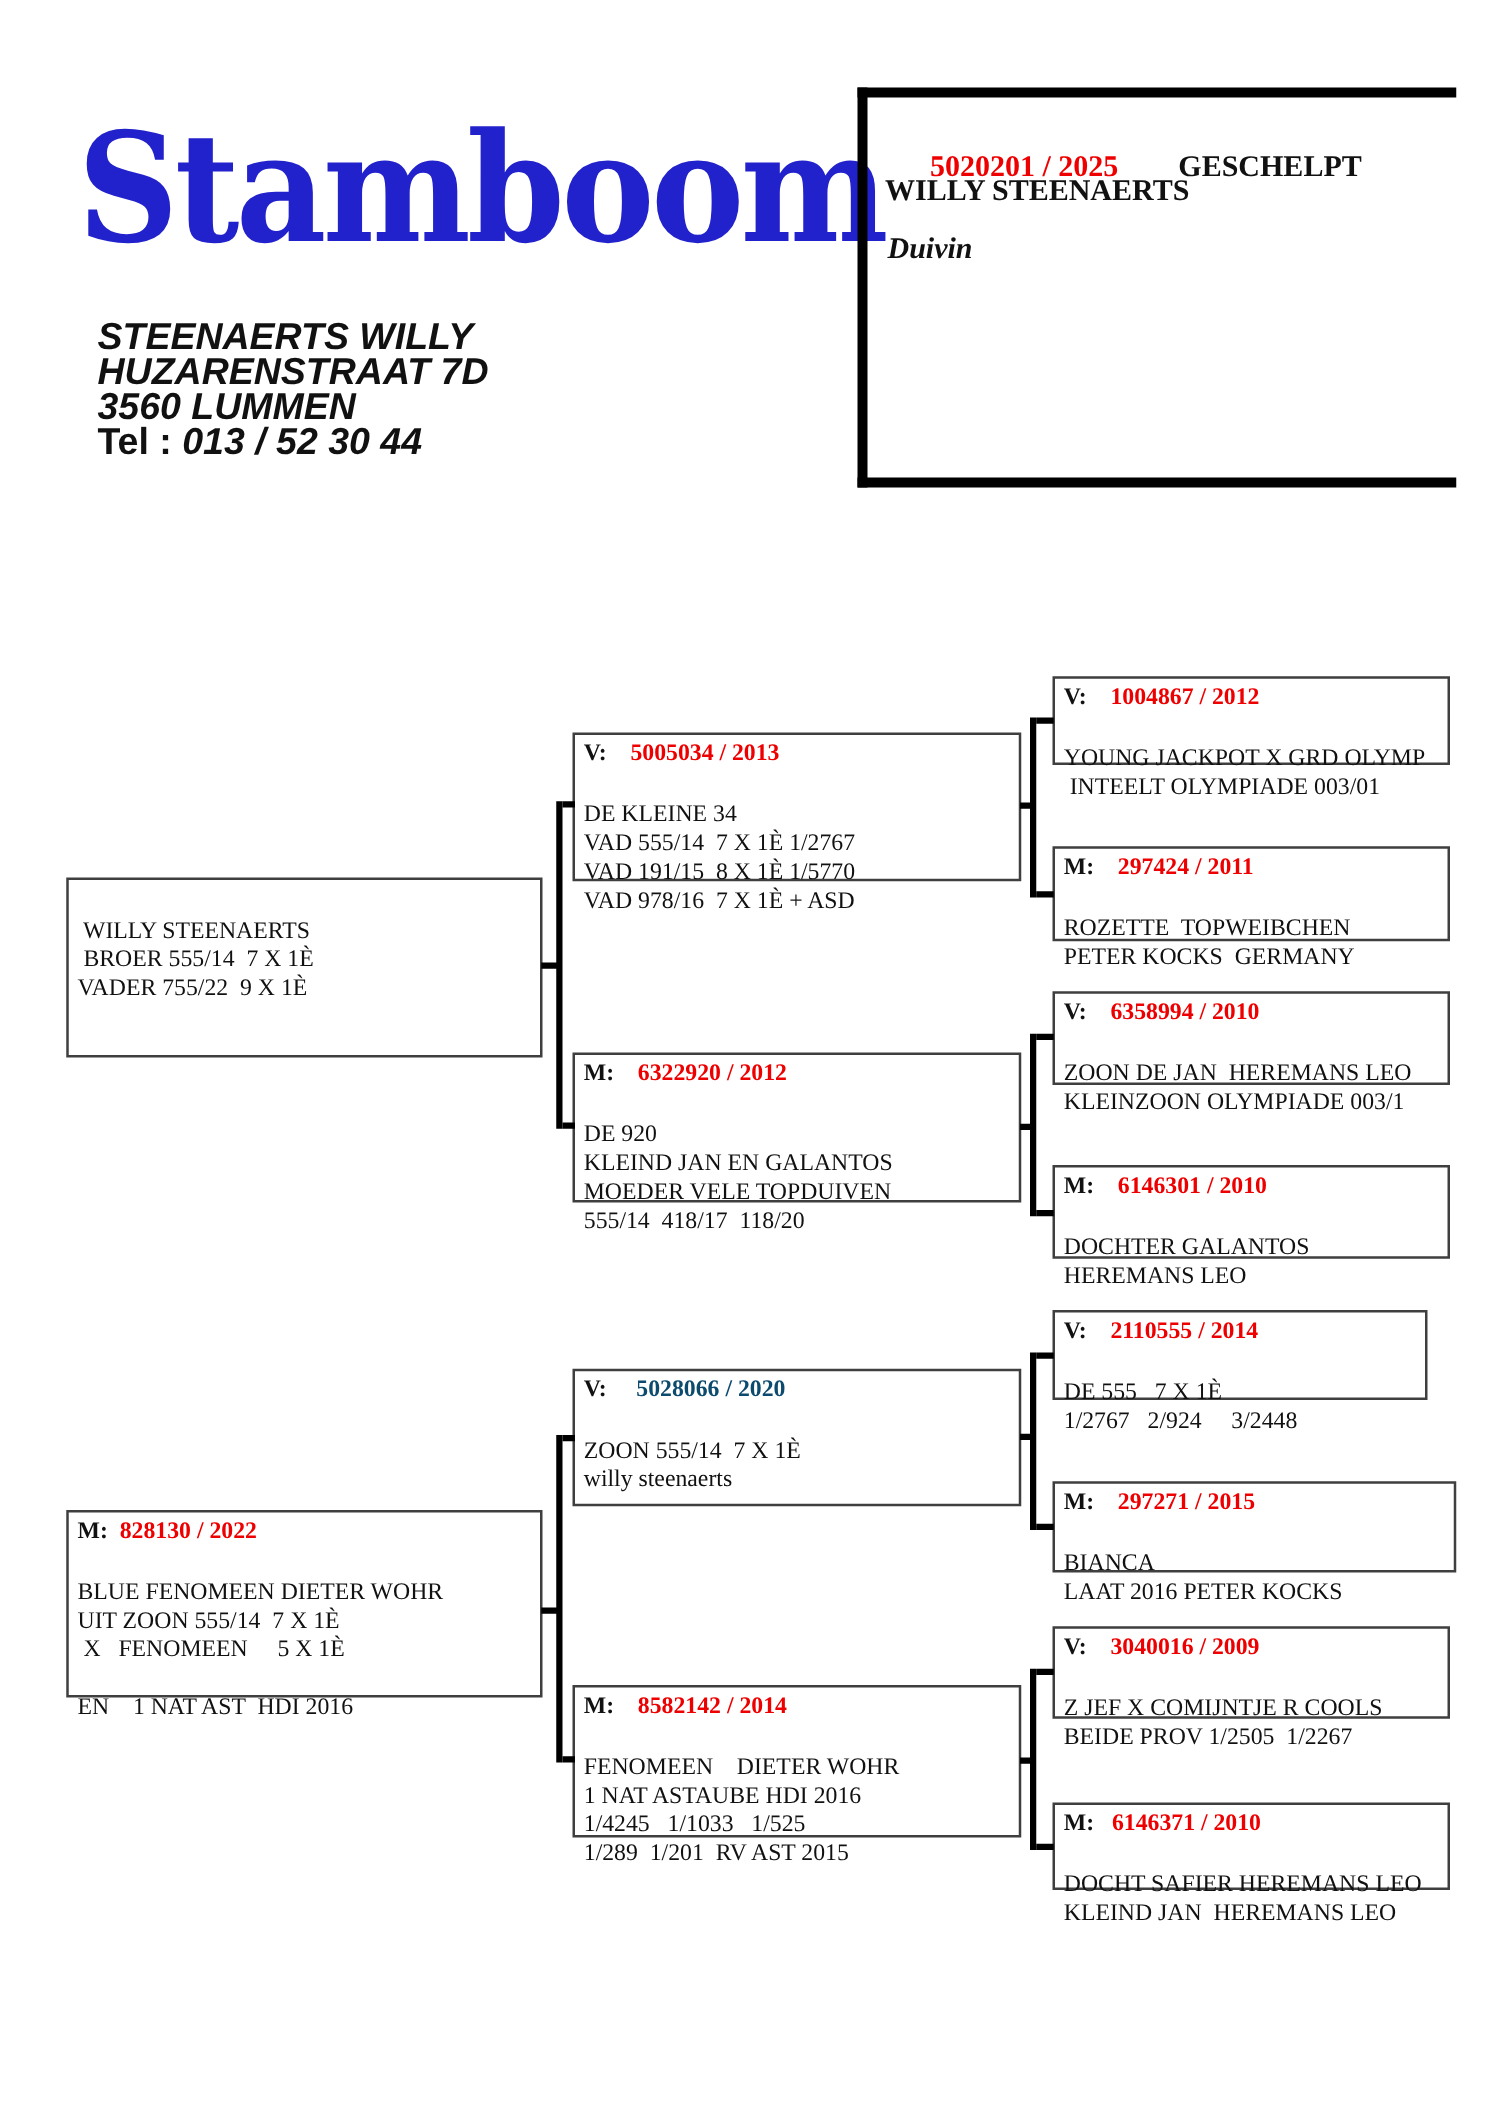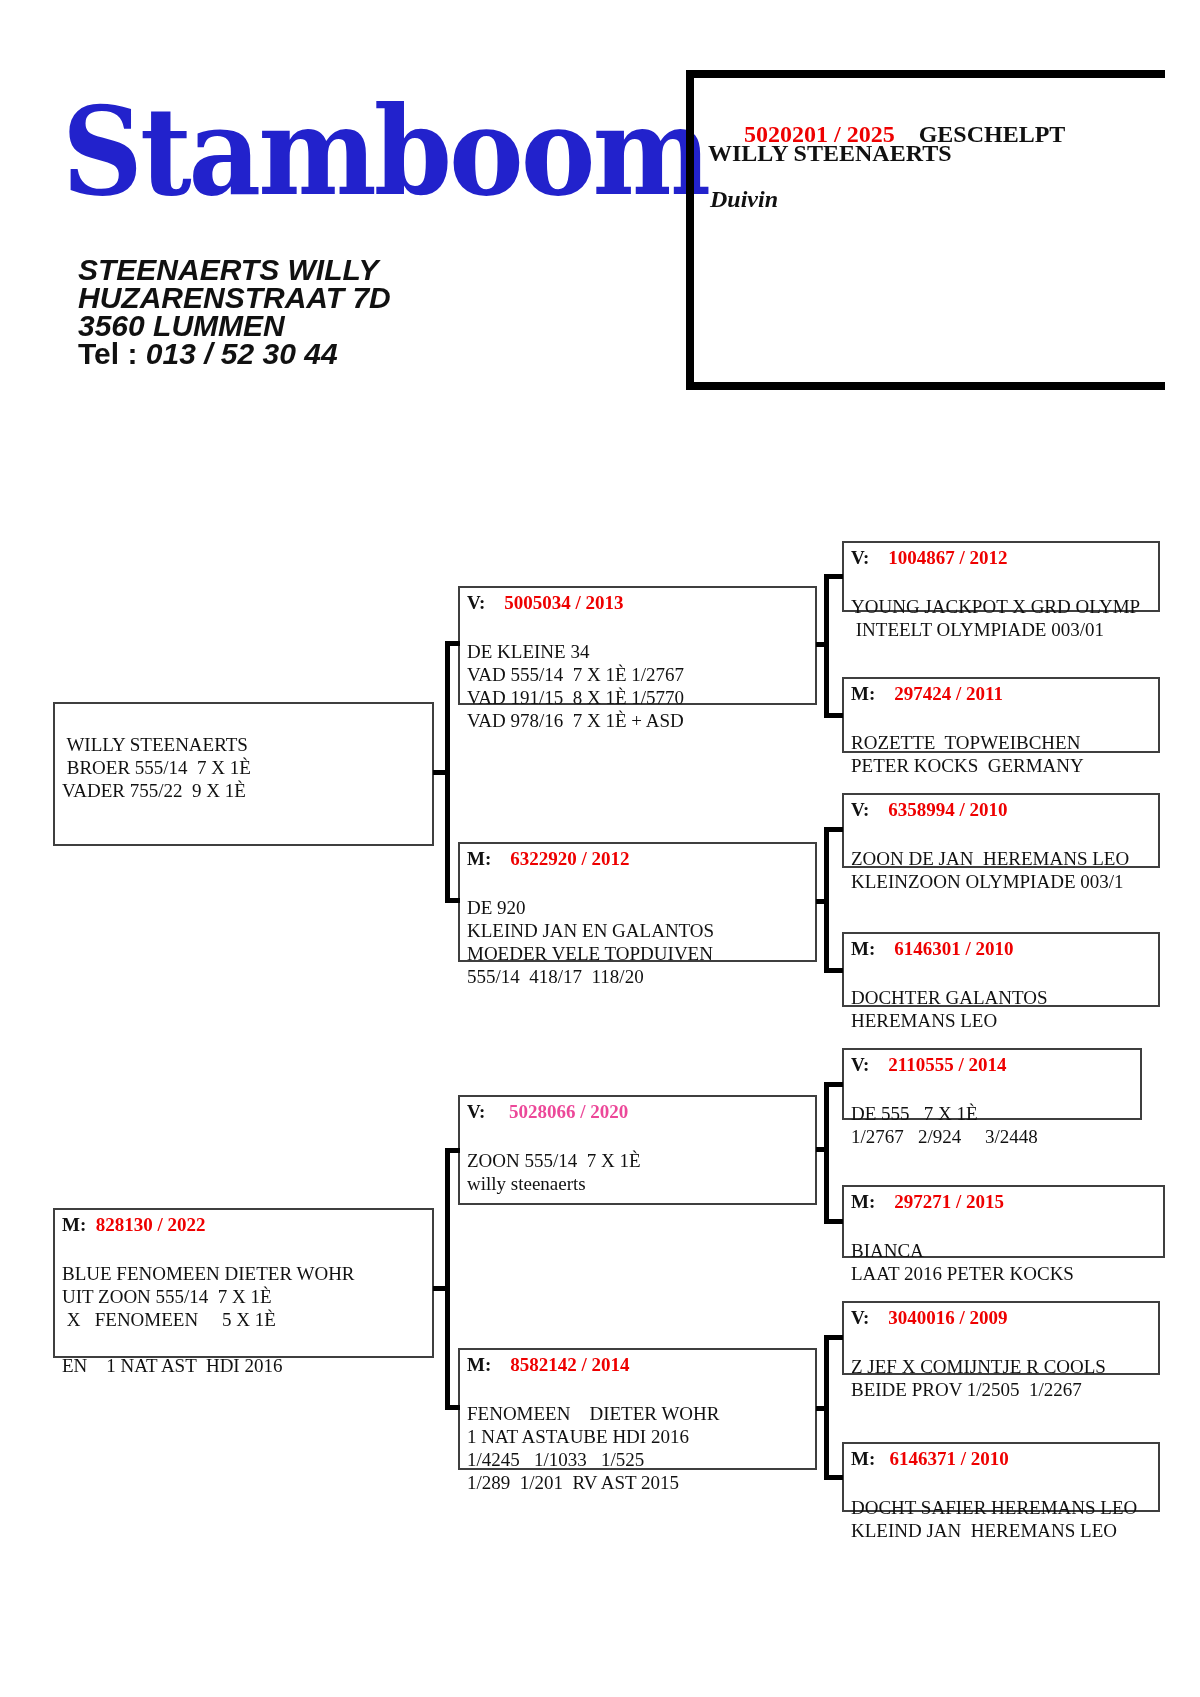--- a/index.html
+++ b/index.html
@@ -19,21 +19,21 @@
   #owner .tel-label{font-style:normal;}
 
   
   #infobox{position:absolute;left:686px;top:70px;width:479px;height:320px;
            box-sizing:border-box;border:8px solid #000;border-right:none;
            font-weight:bold;font-size:24px;color:#111;}
   #infobox .row{position:absolute;left:14px;white-space:pre;}
   #infobox .r1{top:16px;}
   #infobox .r2{top:62px;}
   #infobox .r3{top:108px;left:16px;font-style:italic;}
-  #infobox .color-label{margin-left:24px;color:#111;}
+  #infobox .color-label{margin-left:48px;color:#111;}
 
   
   .pbox{position:absolute;box-sizing:border-box;border:2px solid #3f3f3f;background:#fff;
         padding:3px 7px;font-size:19px;line-height:23px;color:#111;}
   .phead{white-space:pre;font-weight:bold;}
   .pbody{white-space:pre;font-weight:normal;margin-top:26px;}
 
   .red{color:#ee0000;}
   .blue{color:#2222cc;}
 
@@ -87,21 +87,21 @@
 
   <div class="pbox" style="left:458px;top:842px;width:359px;height:120px">
     <div class="phead"><span>M:</span><span class="red" style="color: rgb(238, 0, 0);">    6322920 / 2012</span></div>
     <div class="pbody">DE 920
 KLEIND JAN EN GALANTOS
 MOEDER VELE TOPDUIVEN
 555/14  418/17  118/20</div>
   </div>
 
   <div class="pbox" style="left:458px;top:1095px;width:359px;height:110px">
-    <div class="phead"><span>V:</span><span class="red" style="color: #ec4899; margin-top: 10px;">     5028066 / 2020</span></div>
+    <div class="phead"><span>V:</span><span class="red" style="color: #0c4a6e; margin-top: 10px;">     5028066 / 2020</span></div>
     <div class="pbody">ZOON 555/14  7 X 1È
 willy steenaerts</div>
   </div>
 
   <div class="pbox" style="left:458px;top:1348px;width:359px;height:122px">
     <div class="phead"><span>M:</span><span class="red" style="color: rgb(238, 0, 0);">    8582142 / 2014</span></div>
     <div class="pbody">FENOMEEN    DIETER WOHR
 1 NAT ASTAUBE HDI 2016
 1/4245   1/1033   1/525
 1/289  1/201  RV AST 2015</div>

